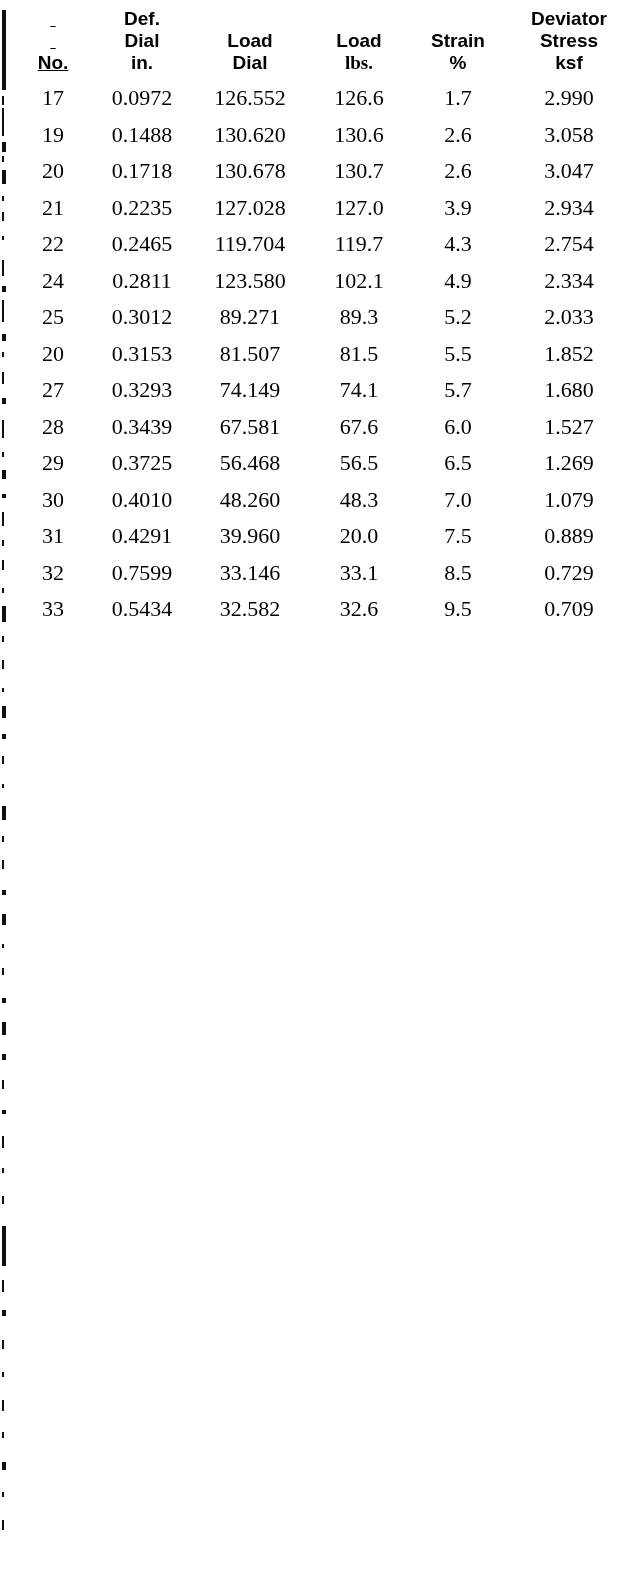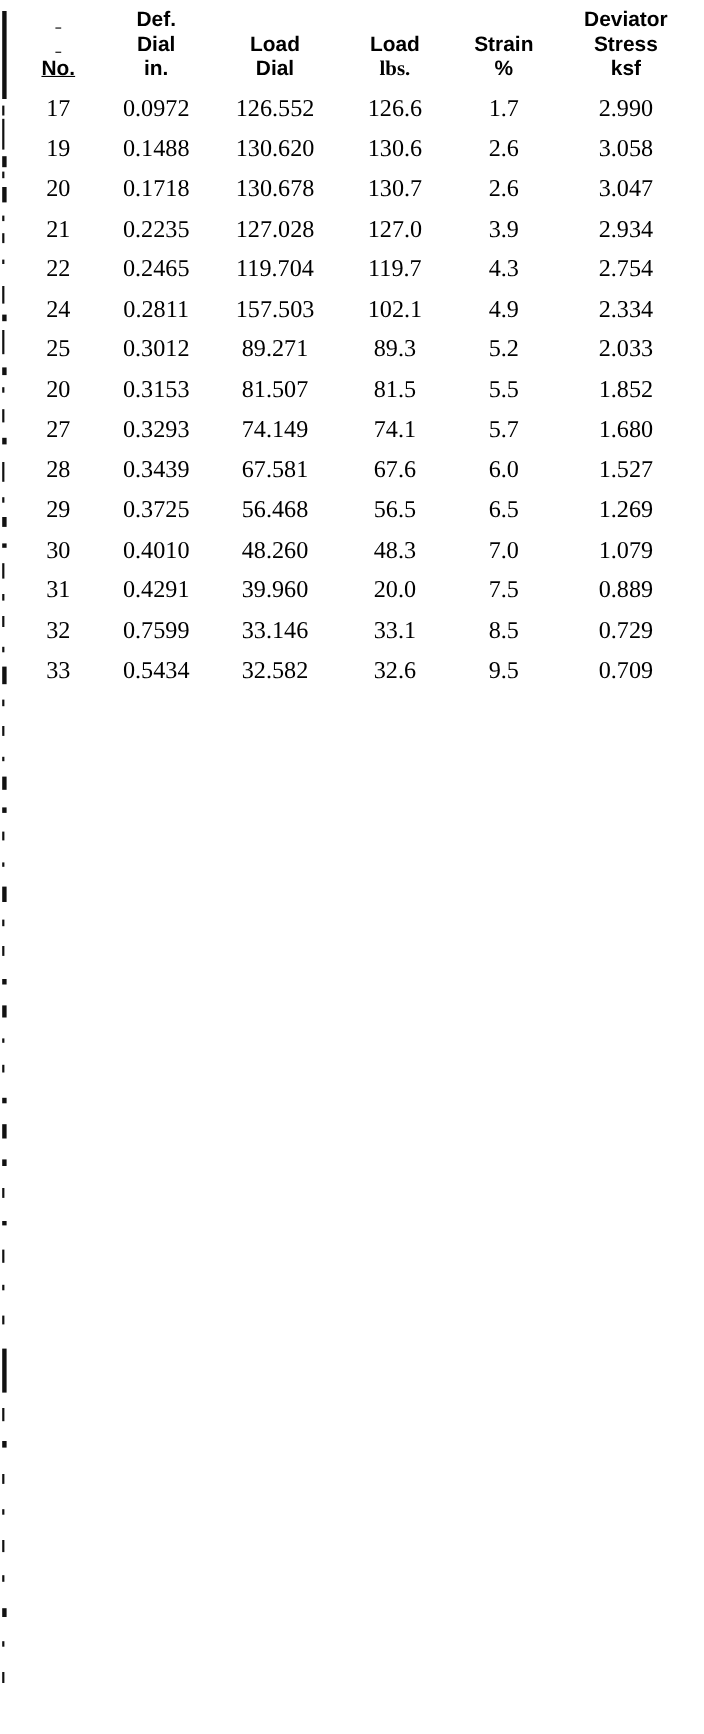--- a/index.html
+++ b/index.html
@@ -211,21 +211,21 @@
           <td class="col-no">22</td>
           <td class="col-defdial">0.2465</td>
           <td class="col-loaddial">119.704</td>
           <td class="col-loadlbs">119.7</td>
           <td class="col-strain">4.3</td>
           <td class="col-devstress col-dev">2.754</td>
         </tr>
         <tr>
           <td class="col-no">24</td>
           <td class="col-defdial">0.2811</td>
-          <td class="col-loaddial">157.503</td>
+          <td class="col-loaddial">123.580</td>
           <td class="col-loadlbs">102.1</td>
           <td class="col-strain">4.9</td>
           <td class="col-devstress col-dev">2.334</td>
         </tr>
         <tr>
           <td class="col-no">25</td>
           <td class="col-defdial">0.3012</td>
           <td class="col-loaddial">89.271</td>
           <td class="col-loadlbs">89.3</td>
           <td class="col-strain">5.2</td>

